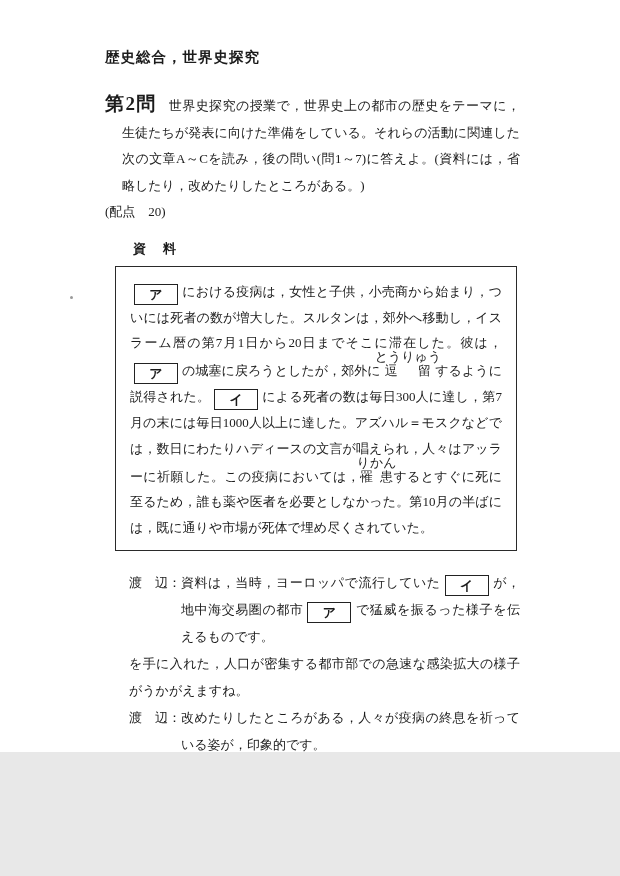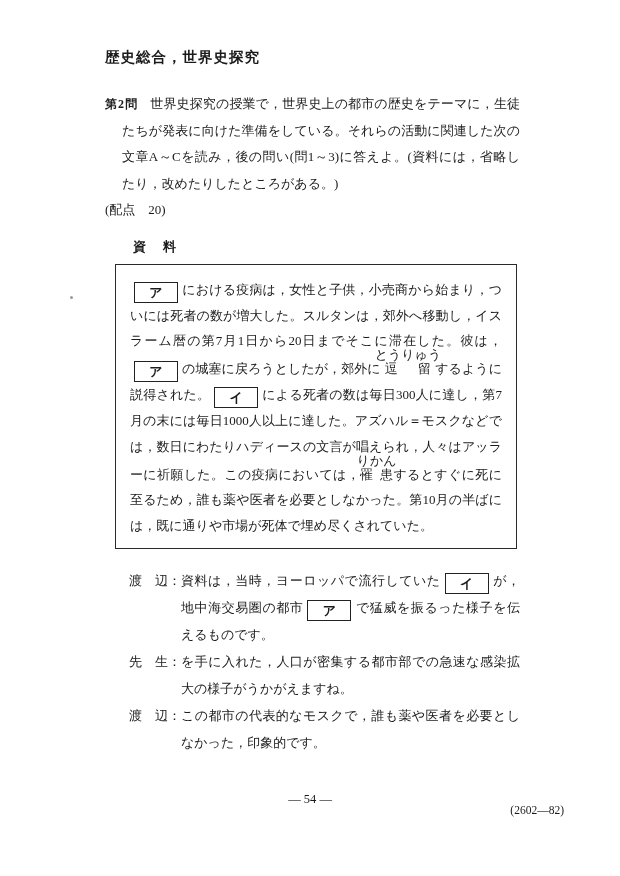--- a/index.html
+++ b/index.html
@@ -1,19 +1,19 @@
 <!DOCTYPE html>
 <html><head>
 <meta charset="utf-8">
 <style>
   html, body { margin: 0; padding: 0; background: #e8e8e8; }
   .page {
     position: relative;
     width: 620px;
-    height: 876px;
+    height: 752px;
     margin: 0 auto;
     background: #ffffff;
     color: #1b1b1b;
     font-family: "Liberation Serif", "DejaVu Serif", serif;
     font-size: 13px;
     overflow: hidden;
     box-sizing: border-box;
   }
   .content {
     padding: 48px 100px 0 105px;
@@ -28,21 +28,21 @@
     line-height: 26.5px;
   }
   .q-intro {
     padding-left: 17px;
     text-indent: -17px;
     text-align: justify;
     margin: 0;
   }
   .q-num {
     font-weight: bold;
-    font-size: 12px;
+    font-size: 19px;
     margin-right: 12px;
     letter-spacing: 1px;
   }
   .q-points {
     margin: 0;
     padding-left: 0;
   }
   .section-a {
     margin-top: 14px;
     line-height: 26.5px;
@@ -147,46 +147,45 @@
 <body>
 
 <div class="page">
   <div class="scan-dot"></div>
 
   <div class="content">
 
     <div class="subject-header">歴史総合，世界史探究</div>
 
     <div class="question-block">
-      <p class="q-intro"><span class="q-num">第2問</span><span>世界史探究の授業で，世界史上の都市の歴史をテーマに，生徒たちが発表に向けた準備をしている。それらの活動に関連した次の文章A～Cを読み，後の問い(問1～3)に答えよ。(資料には，省略したり，改めたりしたところがある。)</span></p>
+      <p class="q-intro"><span class="q-num">第2問</span><span>世界史探究の授業で，世界史上の都市の歴史をテーマに，生徒たちが発表に向けた準備をしている。それらの活動に関連した次の文章A～Cを読み，後の問い(問1～7)に答えよ。(資料には，省略したり，改めたりしたところがある。)</span></p>
       <p class="q-points">(配点　20)</p>
     </div>
 
 
     <div class="resource-label">資　料</div>
 
     <div class="resource-box">
       <p class="resource-text"><span class="inline-box">ア</span>における疫病は，女性と子供，小売商から始まり，ついには死者の数が増大した。スルタンは，郊外へ移動し，イスラーム暦の第7月1日から20日までそこに滞在した。彼は，<span class="inline-box">ア</span>の城塞に戻ろうとしたが，郊外に<ruby>逗留<rt>とうりゅう</rt></ruby>するように説得された。<span class="inline-box">イ</span>による死者の数は毎日300人に達し，第7月の末には毎日1000人以上に達した。アズハル＝モスクなどでは，数日にわたりハディースの文言が唱えられ，人々はアッラーに祈願した。この疫病においては，<ruby>罹患<rt>りかん</rt></ruby>するとすぐに死に至るため，誰も薬や医者を必要としなかった。第10月の半ばには，既に通りや市場が死体で埋め尽くされていた。</p>
     </div>
 
     <div class="dialogue">
 
       <div class="dialogue-row">
         <span class="speaker">渡　辺：</span>
         <p class="utterance">資料は，当時，ヨーロッパで流行していた<span class="inline-box">イ</span>が，地中海交易圏の都市<span class="inline-box">ア</span>で猛威を振るった様子を伝えるものです。</p>
       </div>
 
       <div class="dialogue-row">
-        <span class="speaker">先　生：</span>
         <p class="utterance">を手に入れた，人口が密集する都市部での急速な感染拡大の様子がうかがえますね。</p>
       </div>
 
       <div class="dialogue-row">
         <span class="speaker">渡　辺：</span>
-        <p class="utterance">この都市の代表的なモスクで，誰も薬や医者を必要としなかった，印象的です。</p>
+        <p class="utterance">改めたりしたところがある，人々が疫病の終息を祈っている姿が，印象的です。</p>
       </div>
 
     </div>
   </div>
 
   <div class="footer">
     <span class="page-number">— 54 —</span>
     <span class="doc-code">(2602—82)</span>
   </div>
 </div>

